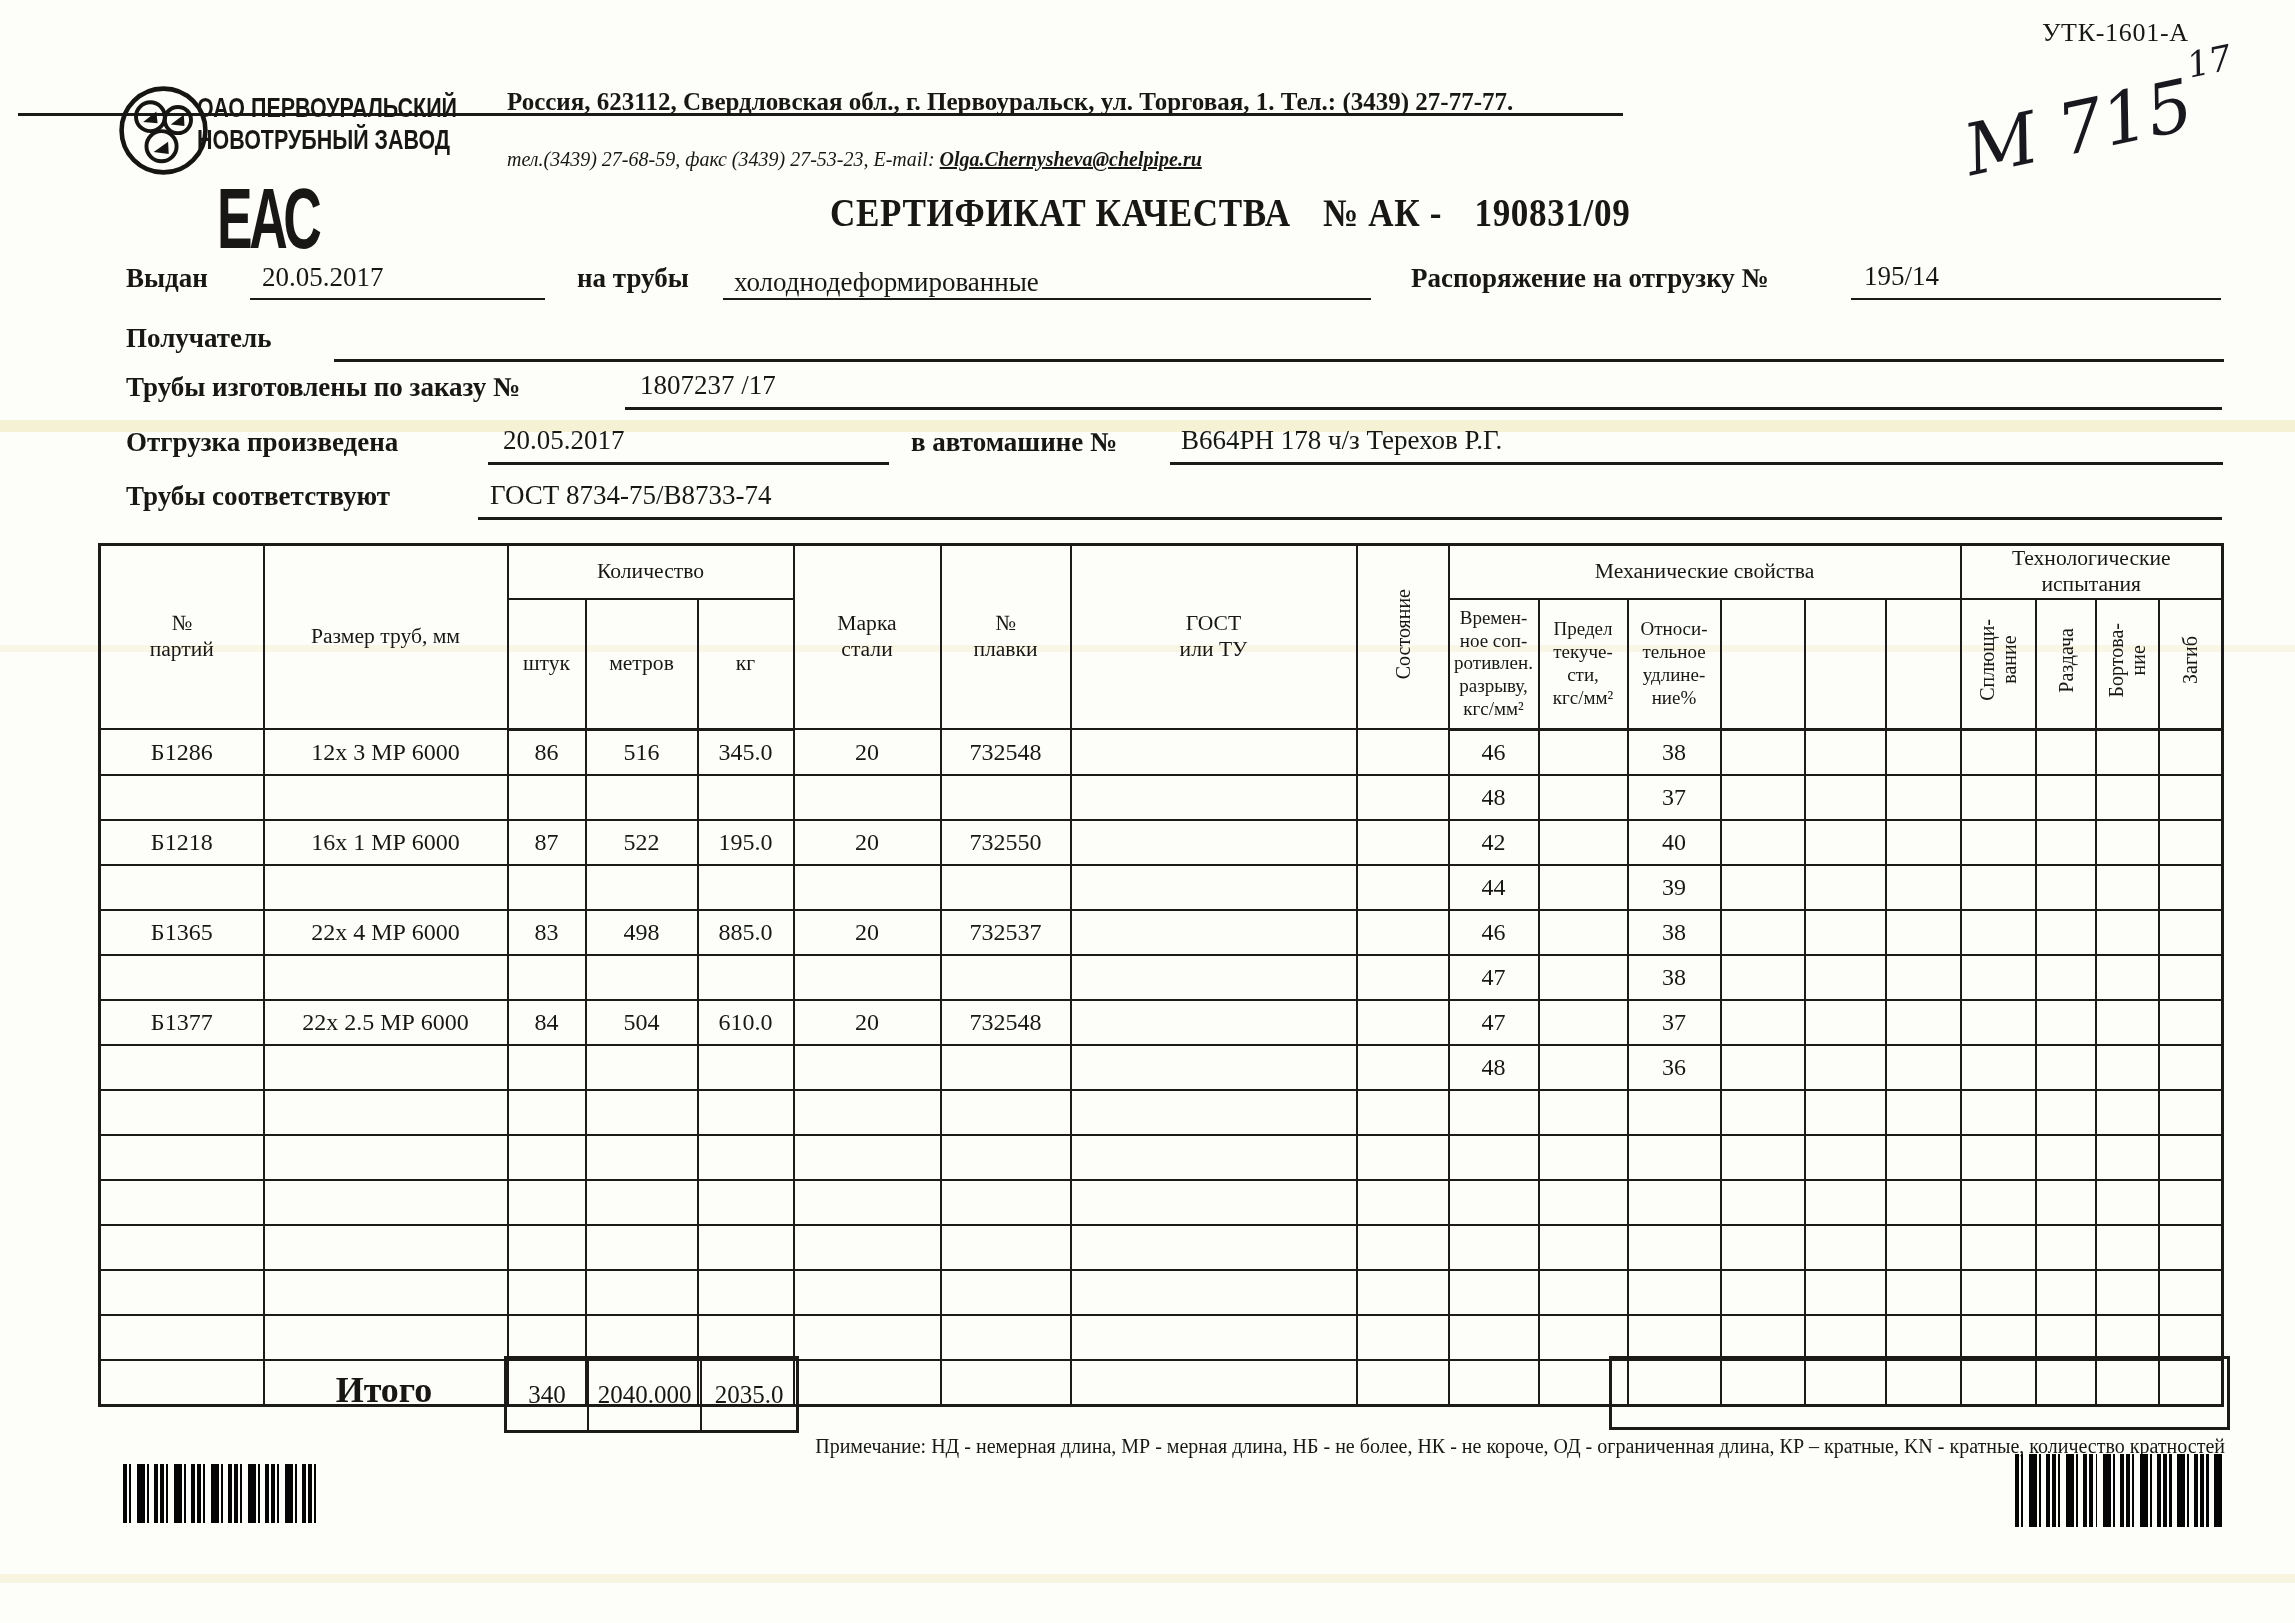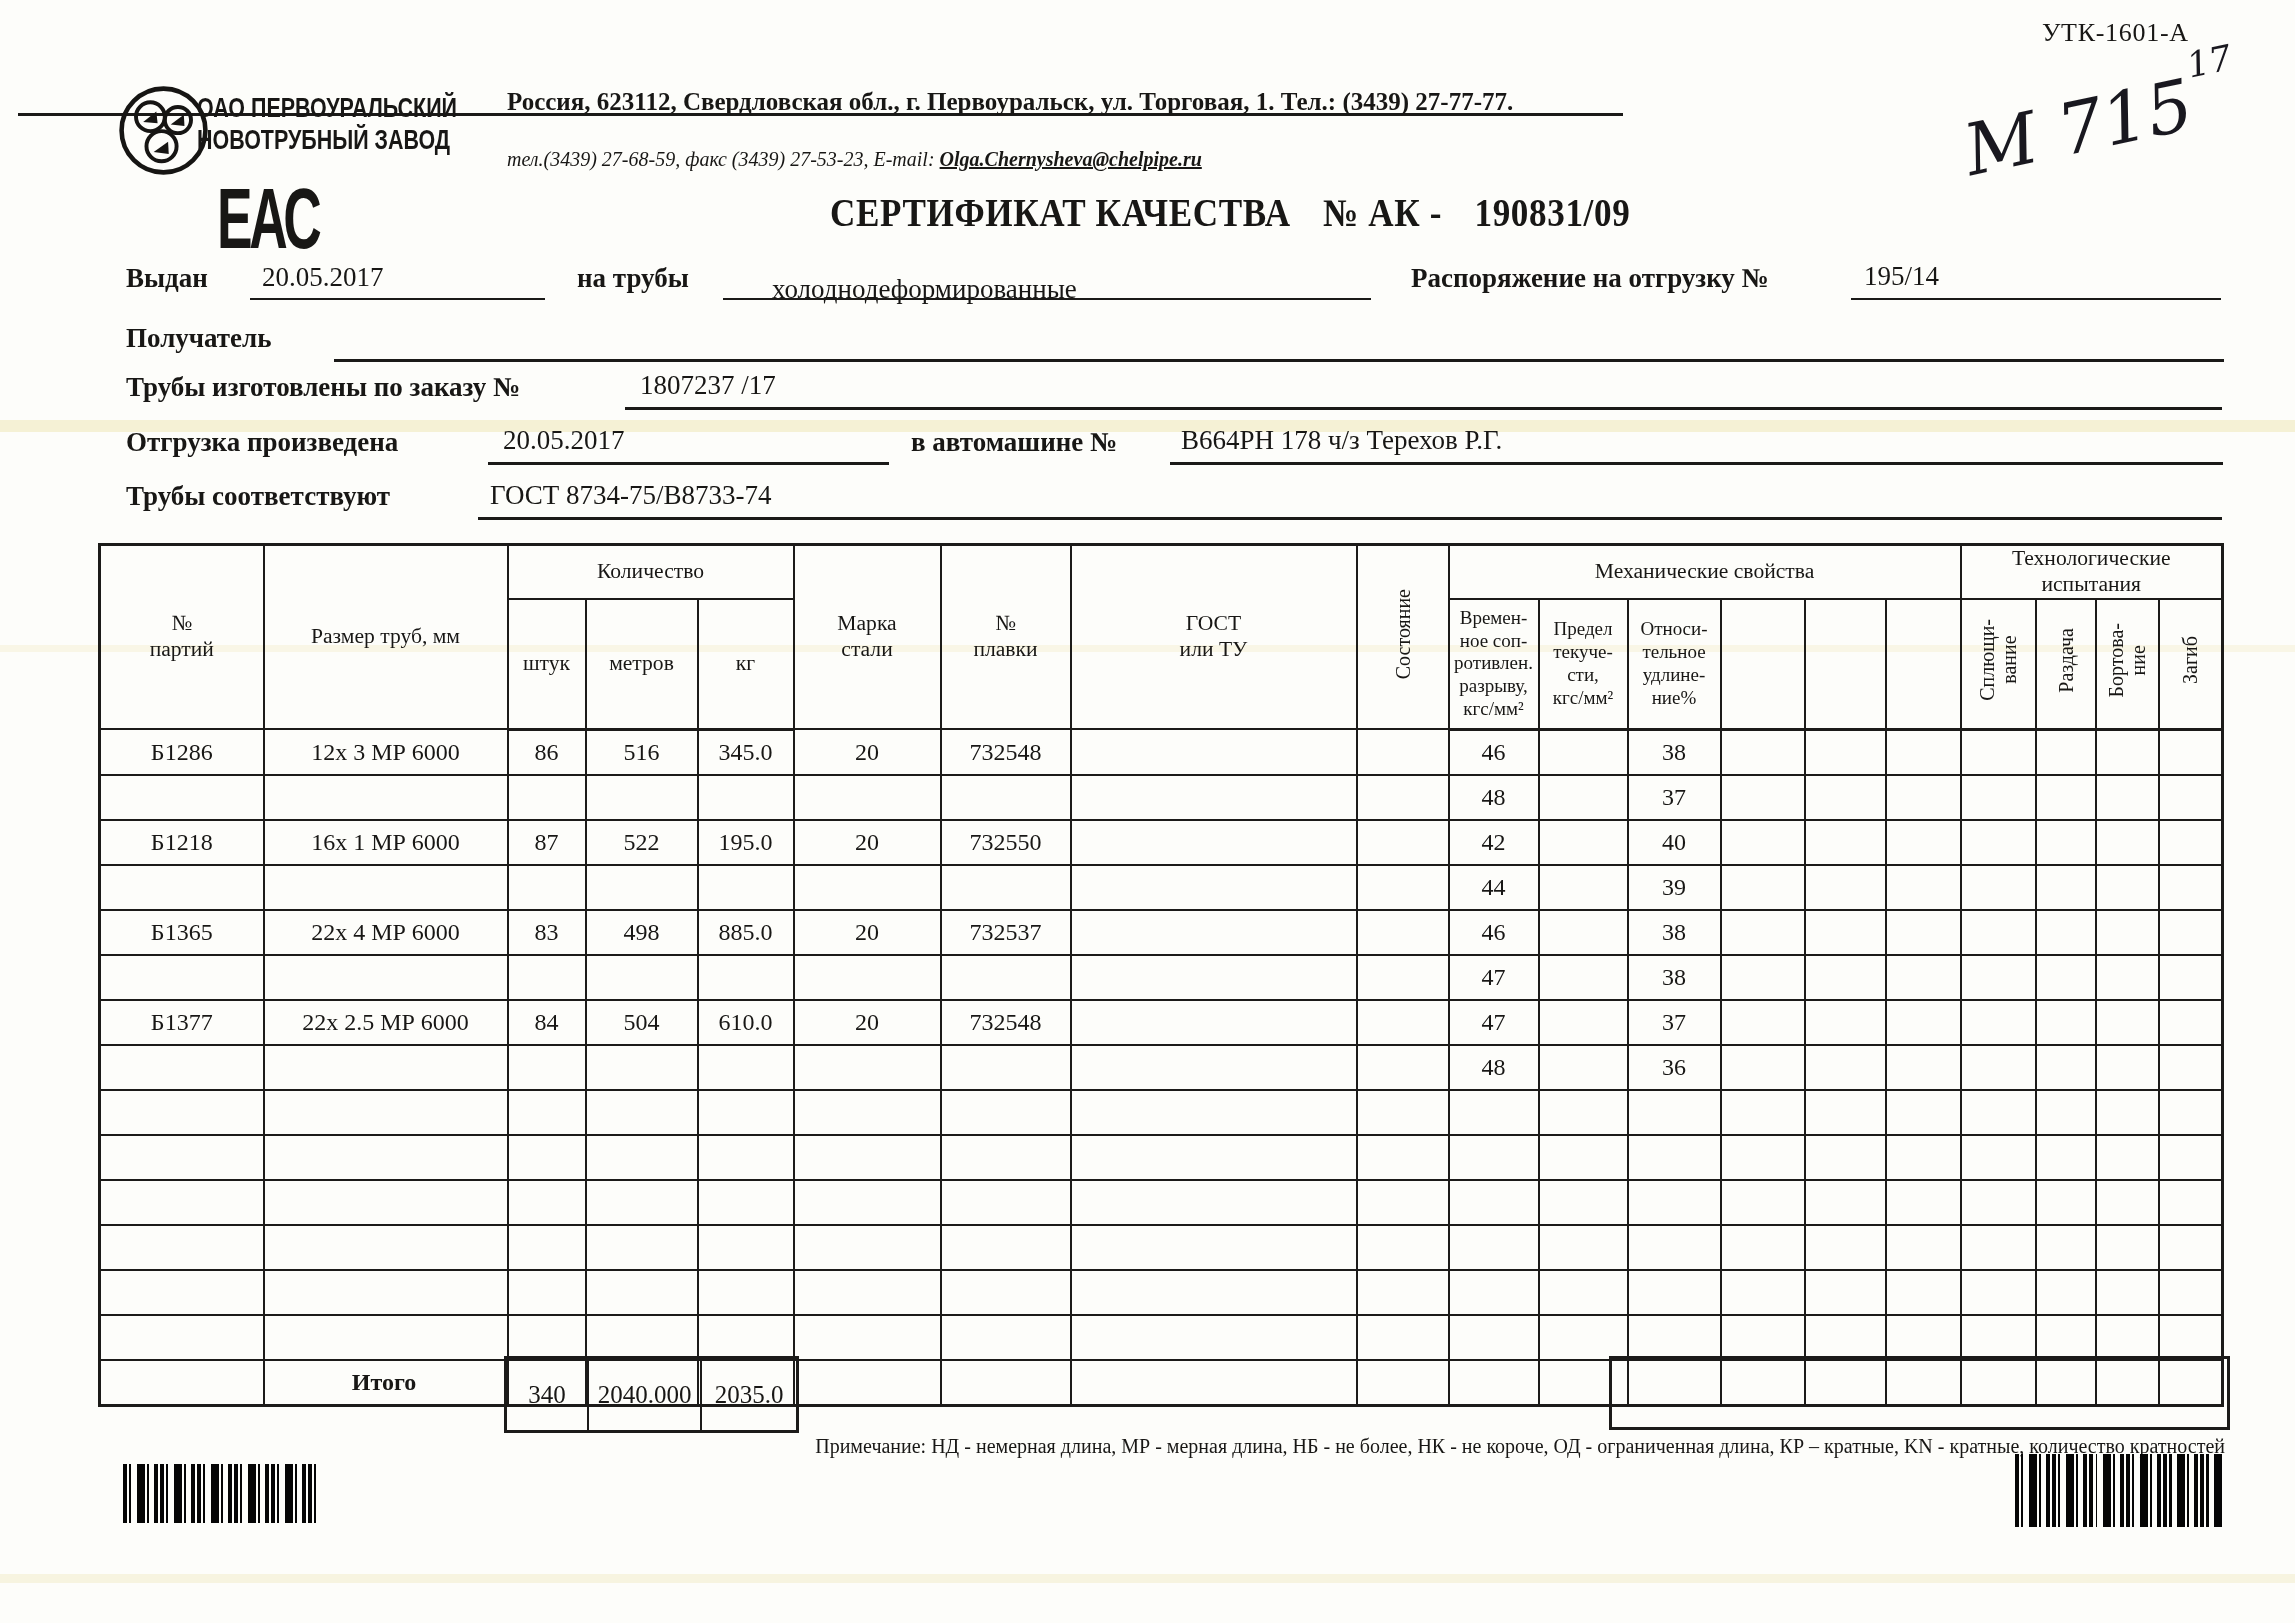--- a/index.html
+++ b/index.html
@@ -46,21 +46,21 @@
   .hrow2 th{height:128px;}
   .mech-sub{font-size:19px !important;}
   .vert{writing-mode:vertical-rl;transform:rotate(180deg);font-size:20px;line-height:1.1;
         display:inline-block;white-space:pre-line;}
 
   
   .totals-box{position:absolute;display:flex;border:3.3px solid #1c1b19;background:transparent;}
   .totals-box .tcell{display:flex;align-items:center;justify-content:center;
                      font-size:25px;height:100%;box-sizing:border-box;}
   .totals-box .tcell + .tcell{border-left:2px solid #1c1b19;}
-  .itogo{font-weight:bold;font-size:24px;text-align:center;}
+  .itogo{font-weight:bold;font-size:36px;text-align:center;}
   .empty-box{position:absolute;border:3.3px solid #1c1b19;}
 
   .note{font-size:20px;text-align:right;white-space:nowrap;}
 
   .barcode{position:absolute;background:
      repeating-linear-gradient(90deg,
        #050505 0 3.9px, rgba(0,0,0,0) 3.9px 6.5px,
        #050505 6.5px 8.5px, rgba(0,0,0,0) 8.5px 14.4px,
        #050505 14.4px 21.6px, rgba(0,0,0,0) 21.6px 24px,
        #050505 24px 26px, rgba(0,0,0,0) 26px 31px,
@@ -111,21 +111,21 @@
   </div>
 
   <div class="abs hand" style="left:1957px;top:111px;">
     <span>М 715</span><sup>17</sup>
   </div>
 
   <div class="abs flabel" style="left:126px;top:263px;">Выдан</div>
   <div class="abs fvalue" style="left:262px;top:262px;">20.05.2017</div>
   <div class="line" style="left:250px;top:298px;width:295px;height:2px;"></div>
   <div class="abs flabel" style="left:577px;top:263px;">на трубы</div>
-  <div class="abs fvalue" style="left:734px;top:274px;margin-left:38px;">холоднодеформированные</div>
+  <div class="abs fvalue" style="left:734px;top:267px;">холоднодеформированные</div>
   <div class="line" style="left:723px;top:298px;width:648px;height:2px;"></div>
   <div class="abs flabel" style="left:1411px;top:263px;">Распоряжение на отгрузку №</div>
   <div class="abs fvalue" style="left:1864px;top:261px;">195/14</div>
   <div class="line" style="left:1851px;top:298px;width:370px;height:2px;"></div>
 
   <div class="abs flabel" style="left:126px;top:323px;">Получатель</div>
   <div class="abs fvalue" style="left:353px;top:322px;"></div>
   <div class="line" style="left:334px;top:359px;width:1890px;height:2.6px;"></div>
 
   <div class="abs flabel" style="left:126px;top:372px;">Трубы изготовлены по заказу №</div>

